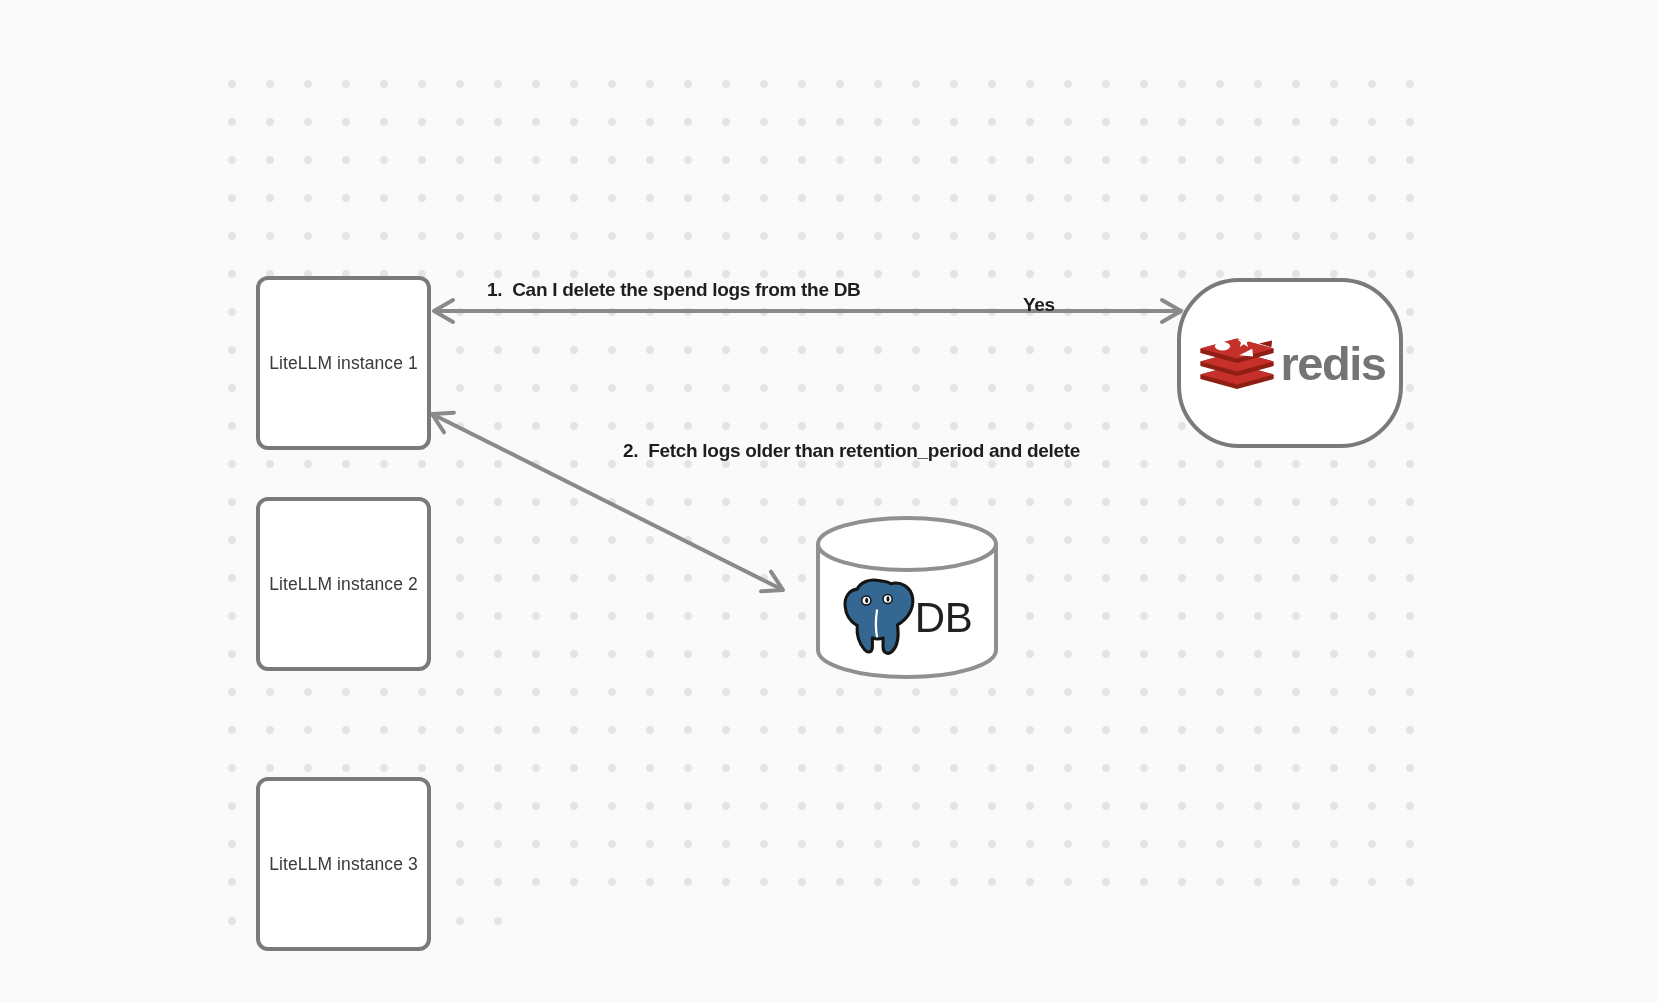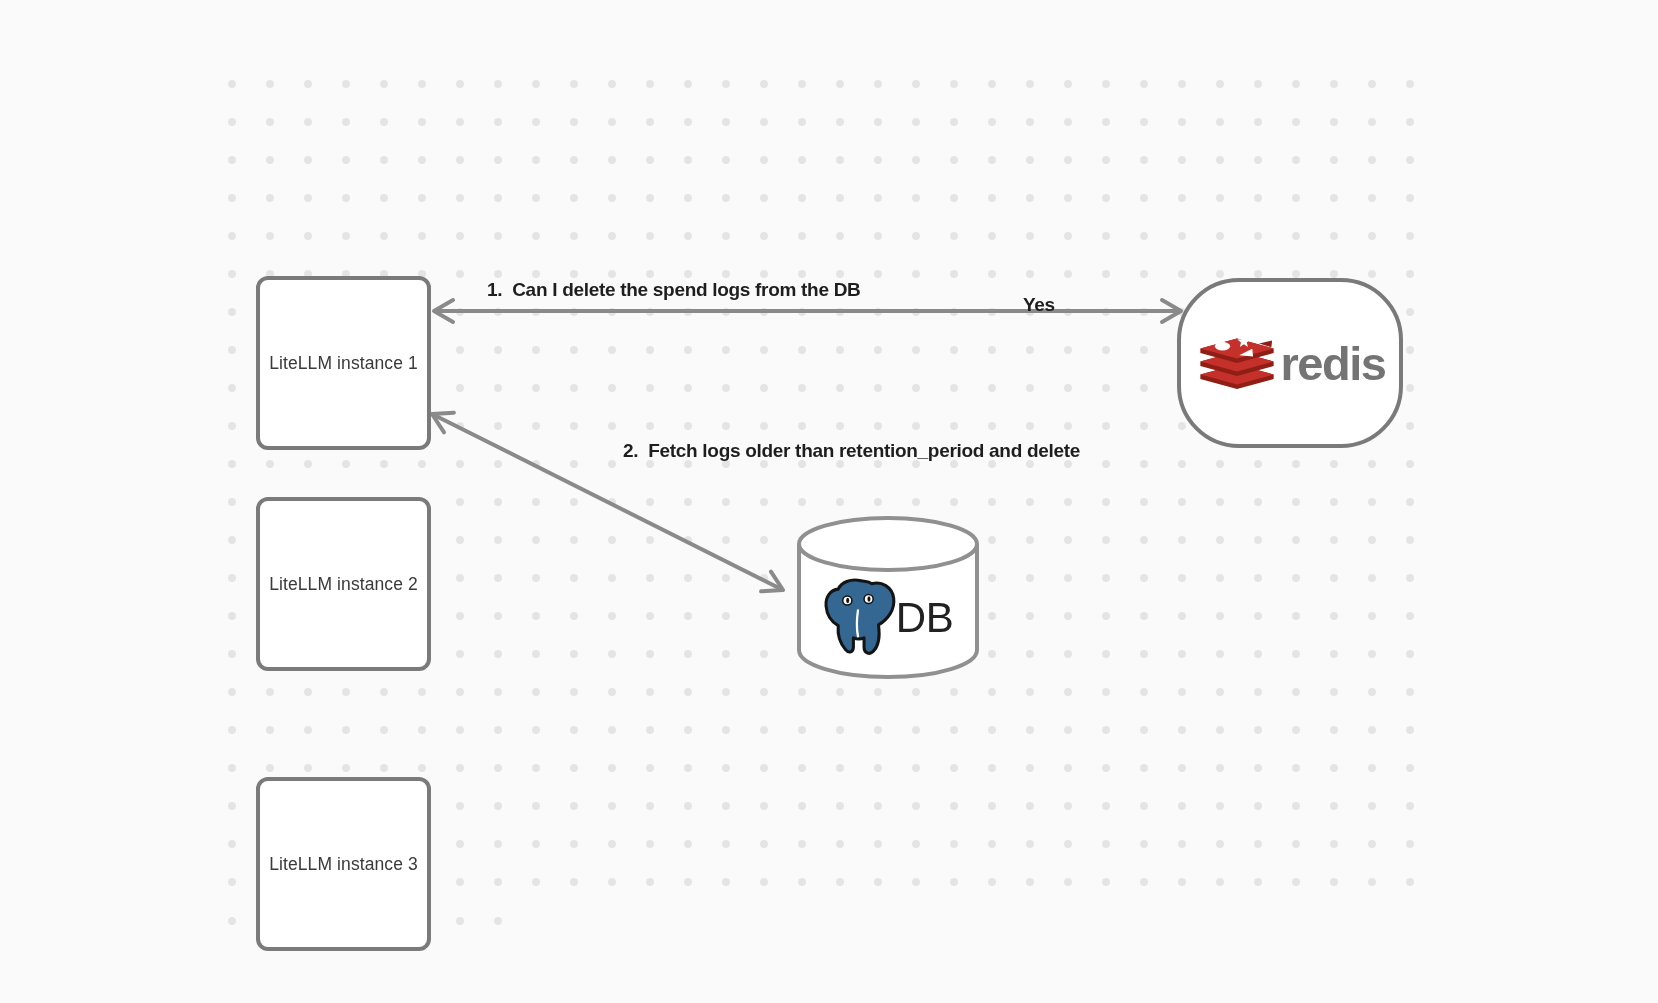--- a/index.html
+++ b/index.html
@@ -12,21 +12,21 @@
   .dots-strip{left:213px;top:902px;width:305px;height:38px;}
   .arrows{position:absolute;left:0;top:0;z-index:1;}
   .node{position:absolute;z-index:2;background:#ffffff;border:4px solid #7a7a7a;box-sizing:border-box;
         display:flex;align-items:center;justify-content:center;}
   .inst{left:256px;width:175px;height:174px;border-radius:12px;}
   .inst-1{top:276px;} .inst-2{top:497px;} .inst-3{top:757px;margin-top:20px;}
   .inst-label{font-size:17.5px;color:#3a3a3a;letter-spacing:0.1px;}
   .redis-node{left:1177px;top:278px;width:226px;height:170px;border-radius:62px;
               flex-direction:row;justify-content:center;gap:2px;}
   .redis-word{font-size:47px;font-weight:bold;color:#747474;line-height:1;letter-spacing:-1.5px;}
-  .cyl{position:absolute;z-index:2;left:797px;top:514px;width:182px;height:166px;}
+  .cyl{position:absolute;z-index:2;left:816px;top:514px;width:182px;height:166px;}
   .cyl-shape{position:absolute;left:0;top:0;}
   .cyl-content{position:absolute;left:6px;top:58px;width:170px;height:92px;z-index:1;
                display:flex;align-items:center;justify-content:center;}
   .db-label{font-size:42px;color:#212121;letter-spacing:-0.5px;margin-left:-3px;}
   .note{position:absolute;z-index:3;font-size:19px;font-weight:bold;color:#1e1e1e;
         white-space:pre;letter-spacing:-0.3px;line-height:1.2;}
   .note-1{left:487px;top:279px;}
   .note-yes{left:1023px;top:294px;}
   .note-2{left:583px;top:440px;margin-left:40px;}
 </style>

